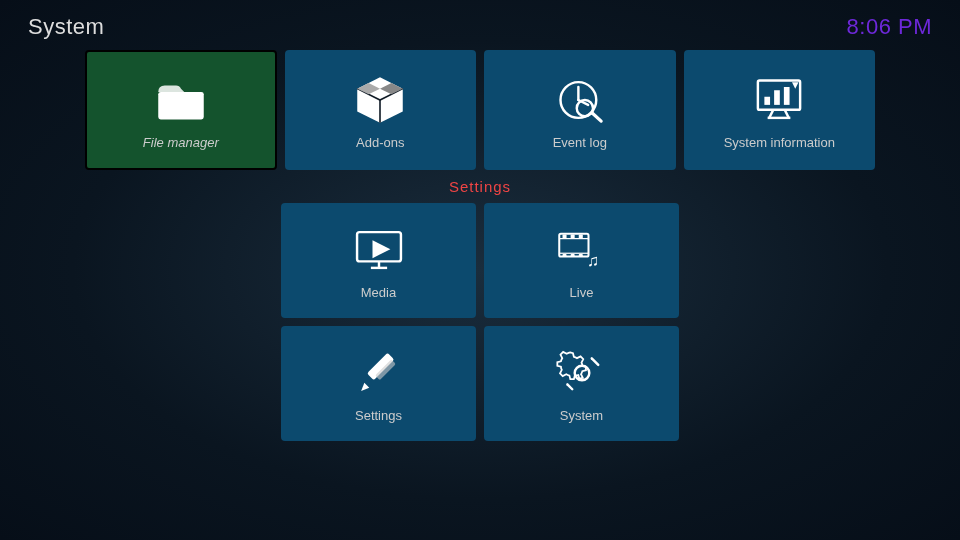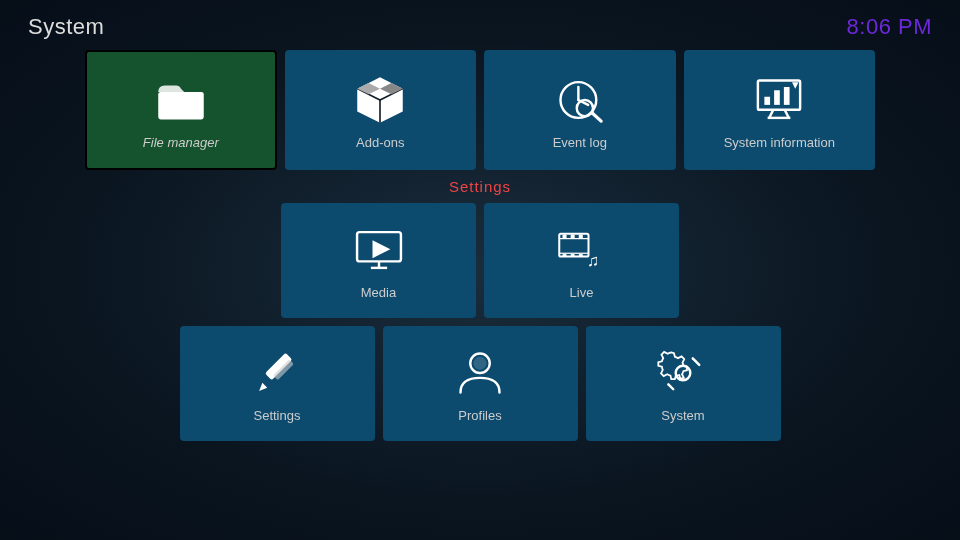--- a/index.html
+++ b/index.html
@@ -243,33 +243,20 @@
 
           <rect x="28" y="6" width="12" height="36" rx="3" transform="rotate(45 34 24)" fill="#fff"></rect>
           <polygon points="14,44 20,50 10,54" fill="#fff"></polygon>
 
           <rect x="36" y="14" width="8" height="28" rx="2" transform="rotate(45 40 28)" fill="#ccc" opacity="0.6"></rect>
         </svg>
       </div>
       <span class="tile-label">Settings</span>
     </div>
 
-    <div class="tile grid-tile">
-      <div class="icon-wrap">
-        <svg viewBox="0 0 64 64" xmlns="http://www.w3.org/2000/svg">
-
-          <circle cx="32" cy="20" r="12" fill="none" stroke="#fff" stroke-width="3"></circle>
-
-          <path d="M8,56 Q8,38 32,38 Q56,38 56,56" fill="none" stroke="#fff" stroke-width="3" stroke-linecap="round"></path>
-
-          <circle cx="32" cy="20" r="8" fill="#fff" opacity="0.15"></circle>
-        </svg>
-      </div>
-      <span class="tile-label">Profiles</span>
-    </div>
 
     <div class="tile grid-tile">
       <div class="icon-wrap">
         <svg viewBox="0 0 64 64" xmlns="http://www.w3.org/2000/svg">
 
           <circle cx="32" cy="32" r="9" fill="none" stroke="#fff" stroke-width="3"></circle>
           <path d="M32,8 L34,16 Q38,17 41,19 L49,15 L55,21 L51,29 Q53,33 53,36 L61,38 L61,46 L53,48 Q52,52 50,55 L54,63 L46,65 L44,57 Q40,58 36,58 L34,66 L26,66 L24,58 Q20,57 17,55 L9,59 L3,53 L7,45 Q5,41 5,38 L-3,36 L-3,28 L5,26 Q6,22 8,19 L4,11 L10,5 L18,9 Q22,7 26,6 Z" transform="scale(0.55) translate(6,6)" fill="none" stroke="#fff" stroke-width="4"></path>
 
           <line x1="44" y1="14" x2="52" y2="22" stroke="#fff" stroke-width="3" stroke-linecap="round"></line>
           <line x1="14" y1="46" x2="20" y2="52" stroke="#fff" stroke-width="3" stroke-linecap="round"></line>

